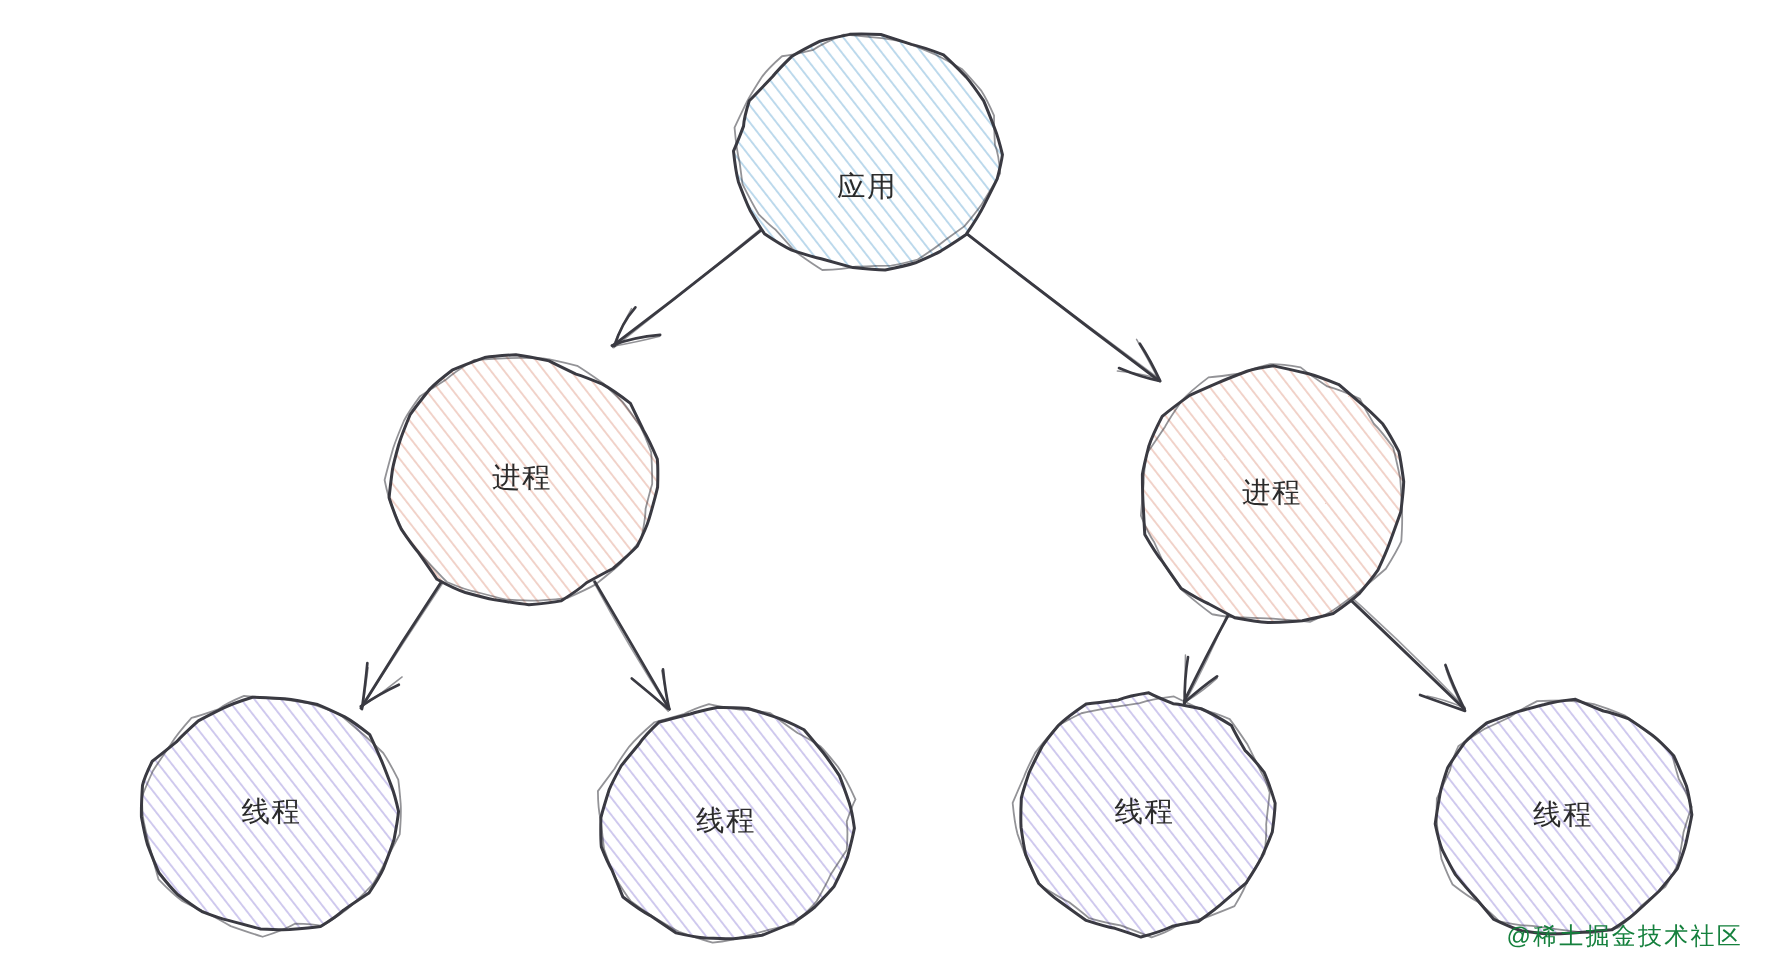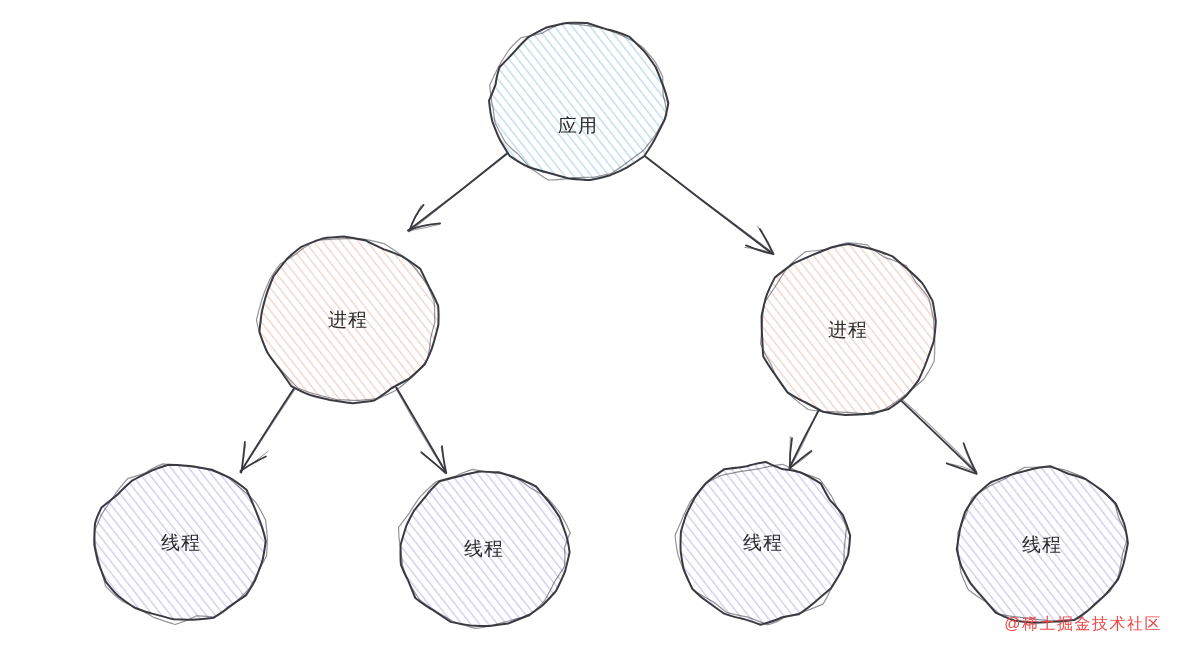--- a/index.html
+++ b/index.html
@@ -34,21 +34,21 @@
     line-height: 1.1;
     letter-spacing: 1px;
     white-space: nowrap;
     font-family: "Liberation Sans", "DejaVu Sans", sans-serif;
     pointer-events: none;
   }
   #watermark {
     position: absolute;
     right: 26px;
     bottom: 14px;
-    color: #ef4444;
+    color: #15803d;
     font-size: 16px;
     letter-spacing: 1.5px;
     white-space: nowrap;
     font-family: "Liberation Sans", "DejaVu Sans", sans-serif;
     margin-top: 34px;
   }
 </style>
 </head>
 <body>
 

